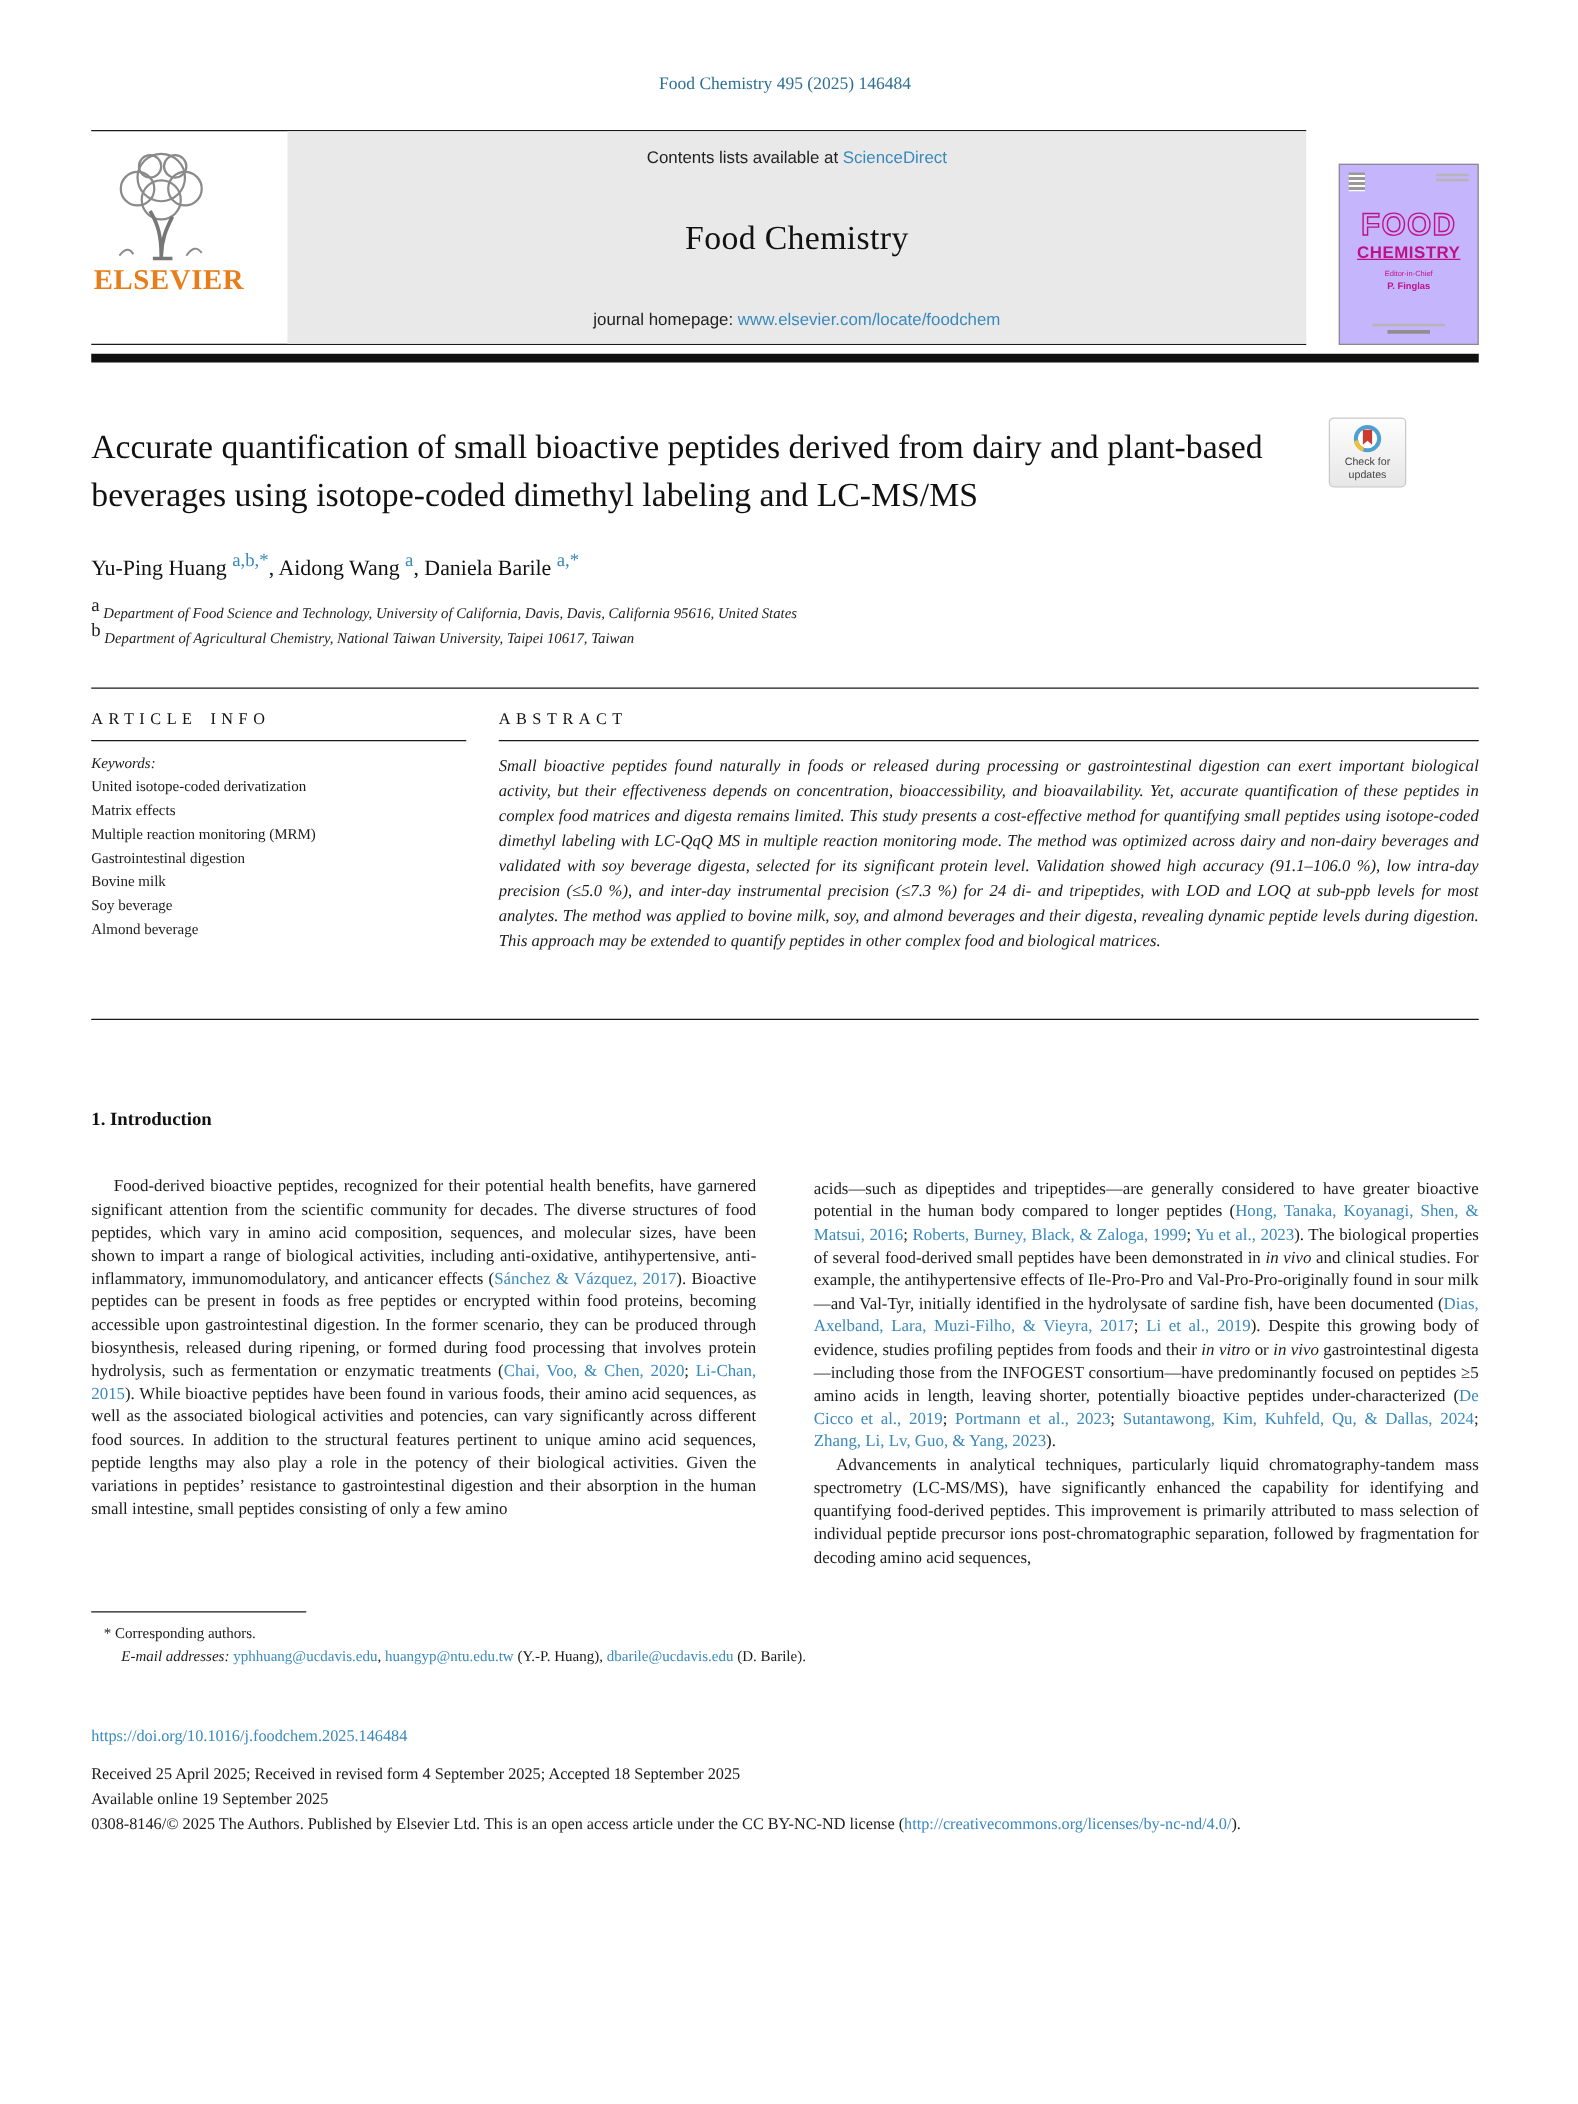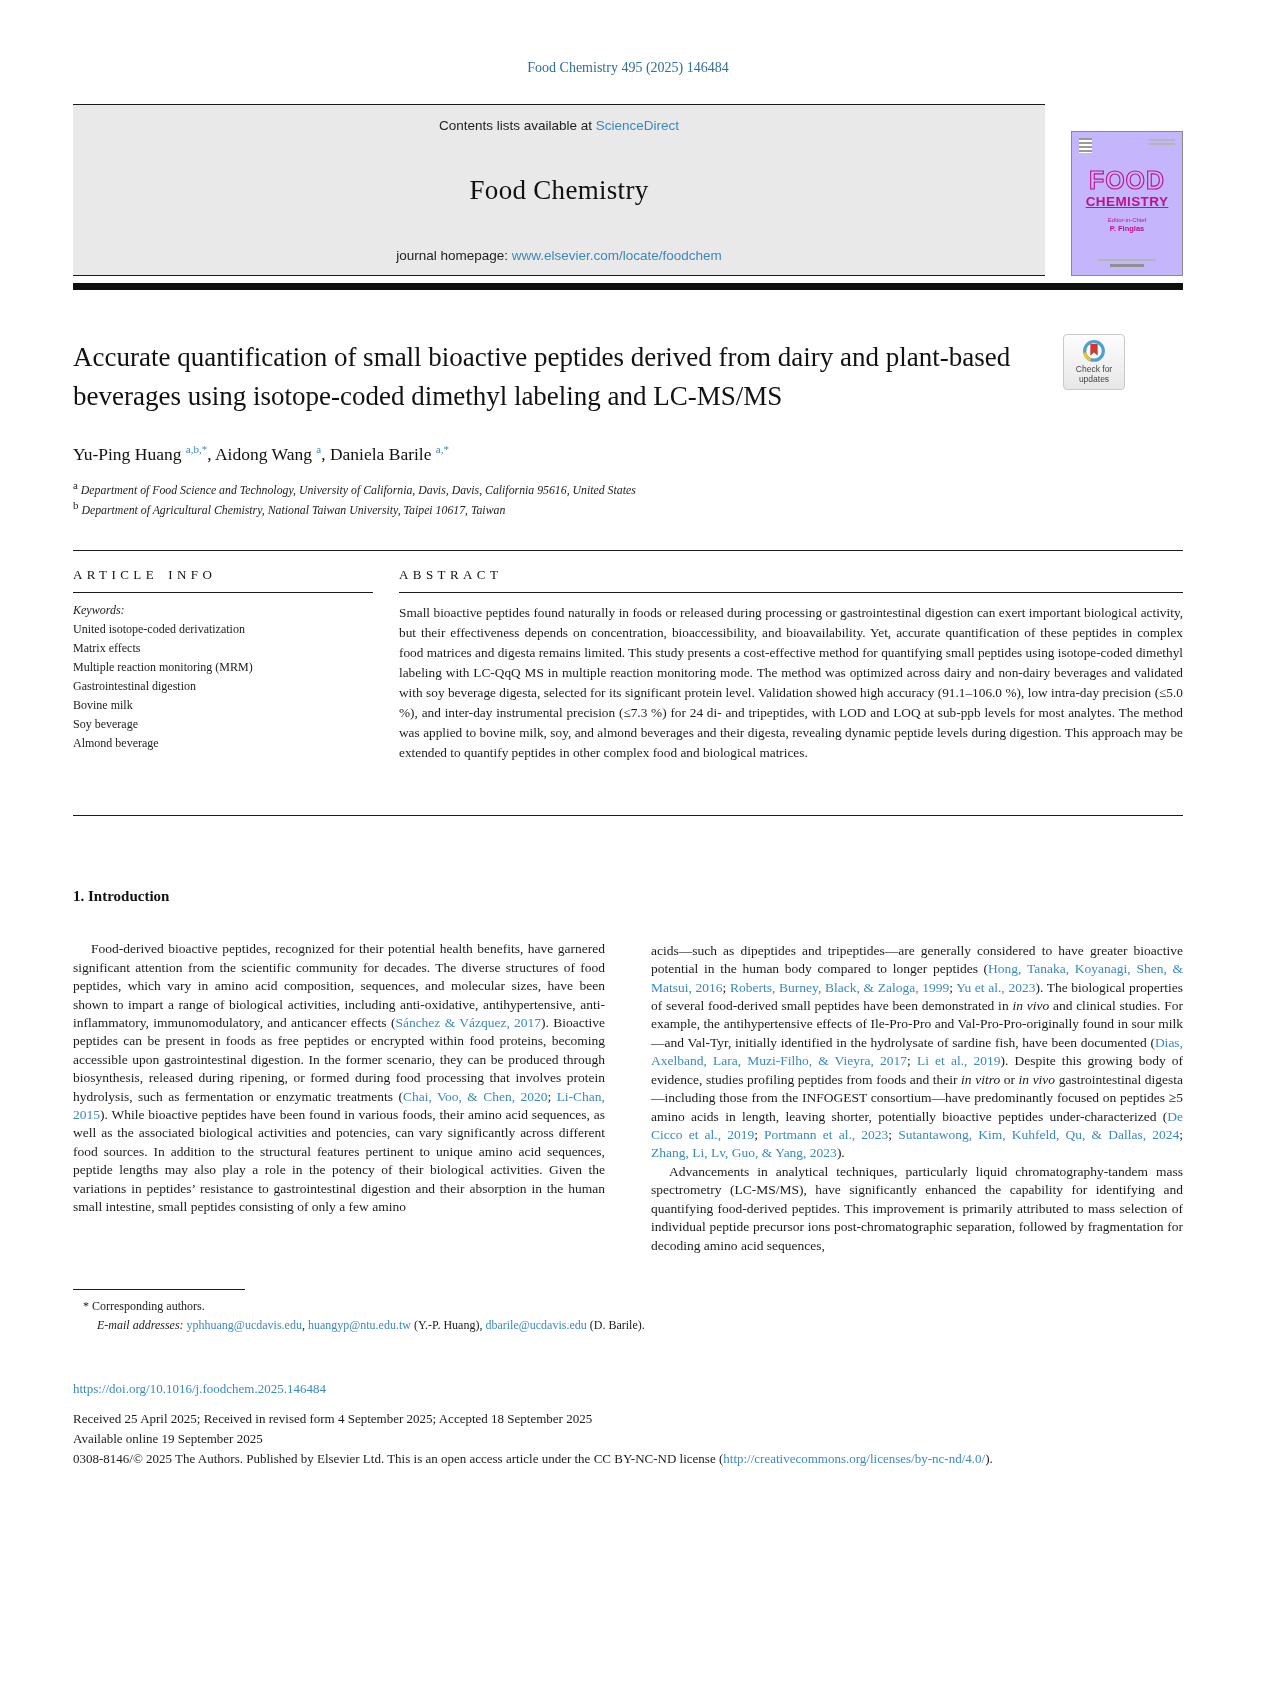--- a/index.html
+++ b/index.html
@@ -8,21 +8,21 @@
     width:1262px;height:1683px;
     margin:0 auto;background:#fff;
     box-sizing:border-box;
     padding:60px 79px 0 73px;
     font-family:"Liberation Serif","DejaVu Serif",serif;
     color:#1b1b1b;
     overflow:hidden;
   }
   .link{color:#3a89bd;}
   .italic{font-style:italic;}
-  sup{font-size:11px;line-height:0;vertical-align:super;}
+  sup{font-size:15px;line-height:0;vertical-align:super;}
   sup.link{color:#3a89bd;}
 
   
   .top-citation{text-align:center;font-size:14px;color:#2d6f95;margin-bottom:28px;}
 
   
   .masthead{display:flex;align-items:stretch;}
   .masthead-main{flex:1;display:flex;border-top:1.5px solid #1a1a1a;border-bottom:1.5px solid #1a1a1a;margin-right:26px;}
   .elsevier-block{width:157px;display:flex;flex-direction:column;align-items:flex-start;justify-content:flex-start;padding-top:8px;}
   .elsevier-word{font-size:23px;font-weight:bold;color:#e87d1a;letter-spacing:.5px;margin-top:2px;margin-left:2px;font-family:"Liberation Serif",serif;}
@@ -59,21 +59,21 @@
   .rule{border:none;border-top:1.2px solid #1a1a1a;margin:30px 0 0;}
 
   
   .info-abstract{display:flex;padding:16px 0 22px;}
   .info-col{width:300px;flex:0 0 auto;}
   .abs-col{flex:1;margin-left:26px;}
   .sec-heading{font-size:13px;letter-spacing:.34em;word-spacing:.2em;color:#111;}
   .head-rule{height:1.1px;background:#1a1a1a;margin:9px 0 10px;}
   .kw-label{font-size:12px;font-style:italic;margin-bottom:2px;}
   .kw{font-size:12px;line-height:1.58;}
-  .abs-text{margin:2px 0 0;font-size:13.3px;line-height:1.5;text-align:justify;}
+  .abs-text{margin:2px 0 0;font-size:13.3px;line-height:1.5;text-align:justify;font-style:italic;}
 
   
   .intro{display:flex;margin-top:50px;}
   .intro .col{width:532px;flex:0 0 auto;text-align:justify;font-size:13.5px;line-height:1.365;margin-top:20px;}
   .intro .col-left{margin-right:46px;}
   .intro h2{font-size:15px;margin:0 0 34px;color:#111;}
   .intro p{margin:0;}
   .intro p.indent{text-indent:18px;}
   .col-right{padding-top:56px;}
   .col-right .p2{margin-top:0;text-indent:18px;}
@@ -91,20 +91,35 @@
 </style>
 </head>
 <body>
 
 <div class="page">
 
   <div class="top-citation">Food Chemistry 495 (2025) 146484</div>
 
   <div class="masthead">
     <div class="masthead-main">
+      <div class="elsevier-block">
+        <svg width="112" height="96" viewBox="0 0 100 86">
+          <g fill="none" stroke="#8a8a8a" stroke-width="1.6">
+            <circle cx="50" cy="26" r="17"></circle>
+            <circle cx="33" cy="34" r="12"></circle>
+            <circle cx="67" cy="34" r="12"></circle>
+            <circle cx="50" cy="42" r="14"></circle>
+            <circle cx="42" cy="18" r="8"></circle>
+            <circle cx="60" cy="18" r="8"></circle>
+          </g>
+          <path d="M50 84 C50 68 48 60 42 50 M50 84 C50 70 54 62 58 54 M44 84 L58 84" fill="none" stroke="#777" stroke-width="2.6"></path>
+          <path d="M20 82 q6 -8 10 -1 M68 82 q6 -9 11 -2" fill="none" stroke="#8a8a8a" stroke-width="1.4"></path>
+        </svg>
+        <div class="elsevier-word">ELSEVIER</div>
+      </div>
       <div class="masthead-center">
         <div class="contents-line">
           <span>Contents lists available at </span><span class="link">ScienceDirect</span>
         </div>
         <div class="journal-title">Food Chemistry</div>
         <div class="homepage-line">
           <span>journal homepage: </span><span class="link">www.elsevier.com/locate/foodchem</span>
         </div>
       </div>
     </div>

